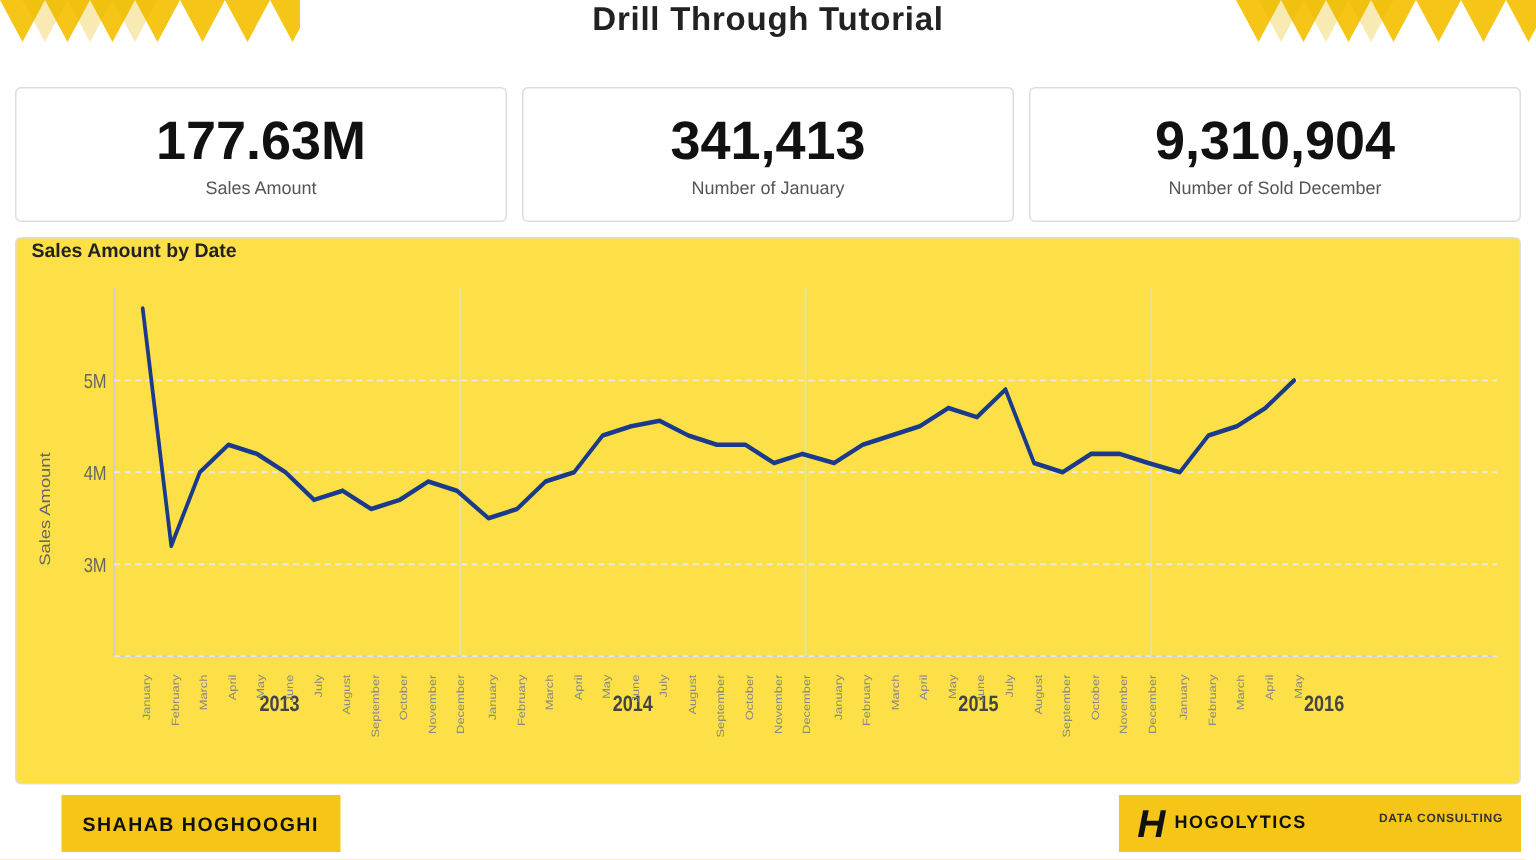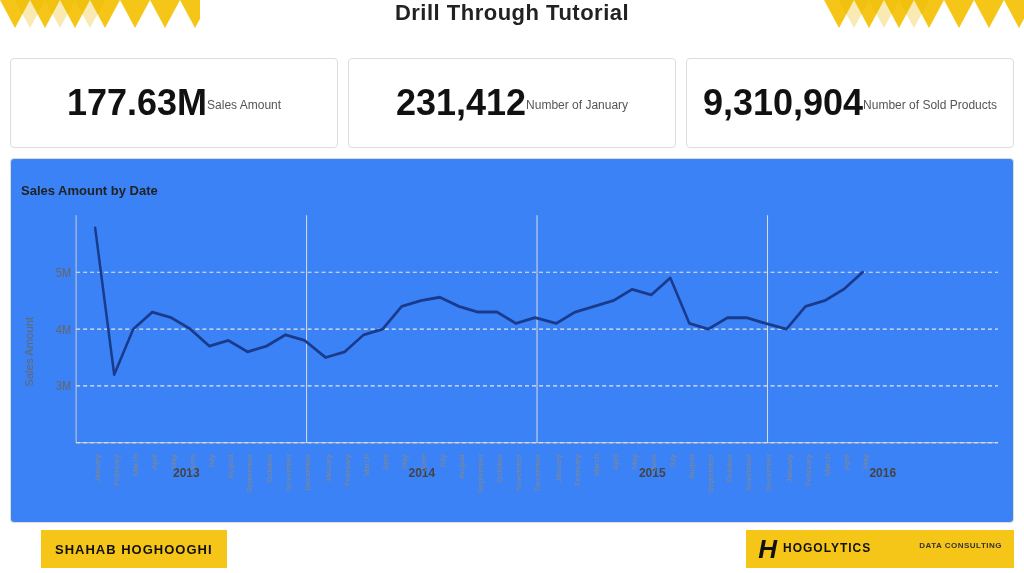--- a/index.html
+++ b/index.html
@@ -37,21 +37,21 @@
       display: flex;
       gap: 10px;
       height: 90px;
     }
 
     .kpi-card {
       flex: 1;
       border: 1px solid #ddd;
       border-radius: 4px;
       display: flex;
-      flex-direction: row;
+      flex-direction: column;
       align-items: center;
       justify-content: center;
       background: #fff;
       padding: 8px;
     }
 
     .kpi-value {
       font-size: 36px;
       font-weight: 700;
       color: #111;
@@ -66,22 +66,22 @@
 
     
     .chart-container {
       position: absolute;
       top: 158px;
       left: 10px;
       right: 10px;
       bottom: 50px;
       border: 1px solid #ddd;
       border-radius: 4px;
-      background: #3b82f6;
-      padding: 24px 10px 8px 10px;
+      background: #fde047;
+      padding: 0 10px 8px 10px;
     }
 
     .chart-title {
       font-size: 13px;
       font-weight: 600;
       color: #222;
       margin-bottom: 6px;
     }
 
     .chart-inner {
@@ -219,26 +219,26 @@
 <div class="header">
   <span class="page-title">Drill Through Tutorial</span>
 </div>
 
 <div class="kpi-row">
   <div class="kpi-card">
     <span class="kpi-value">177.63M</span>
     <span class="kpi-label">Sales Amount</span>
   </div>
   <div class="kpi-card">
-    <span class="kpi-value">231,412</span>
+    <span class="kpi-value">341,413</span>
     <span class="kpi-label">Number of January</span>
   </div>
   <div class="kpi-card">
     <span class="kpi-value">9,310,904</span>
-    <span class="kpi-label">Number of Sold Products</span>
+    <span class="kpi-label">Number of Sold December</span>
   </div>
 </div>
 
 <div class="chart-container">
   <div class="chart-title">Sales Amount by Date</div>
   <div class="chart-inner">
     <svg class="chart-svg" viewBox="0 0 980 270" xmlns="http://www.w3.org/2000/svg" preserveAspectRatio="none">
 
       <line x1="55" y1="10" x2="55" y2="210" stroke="#ccc" stroke-width="1"></line>
 

